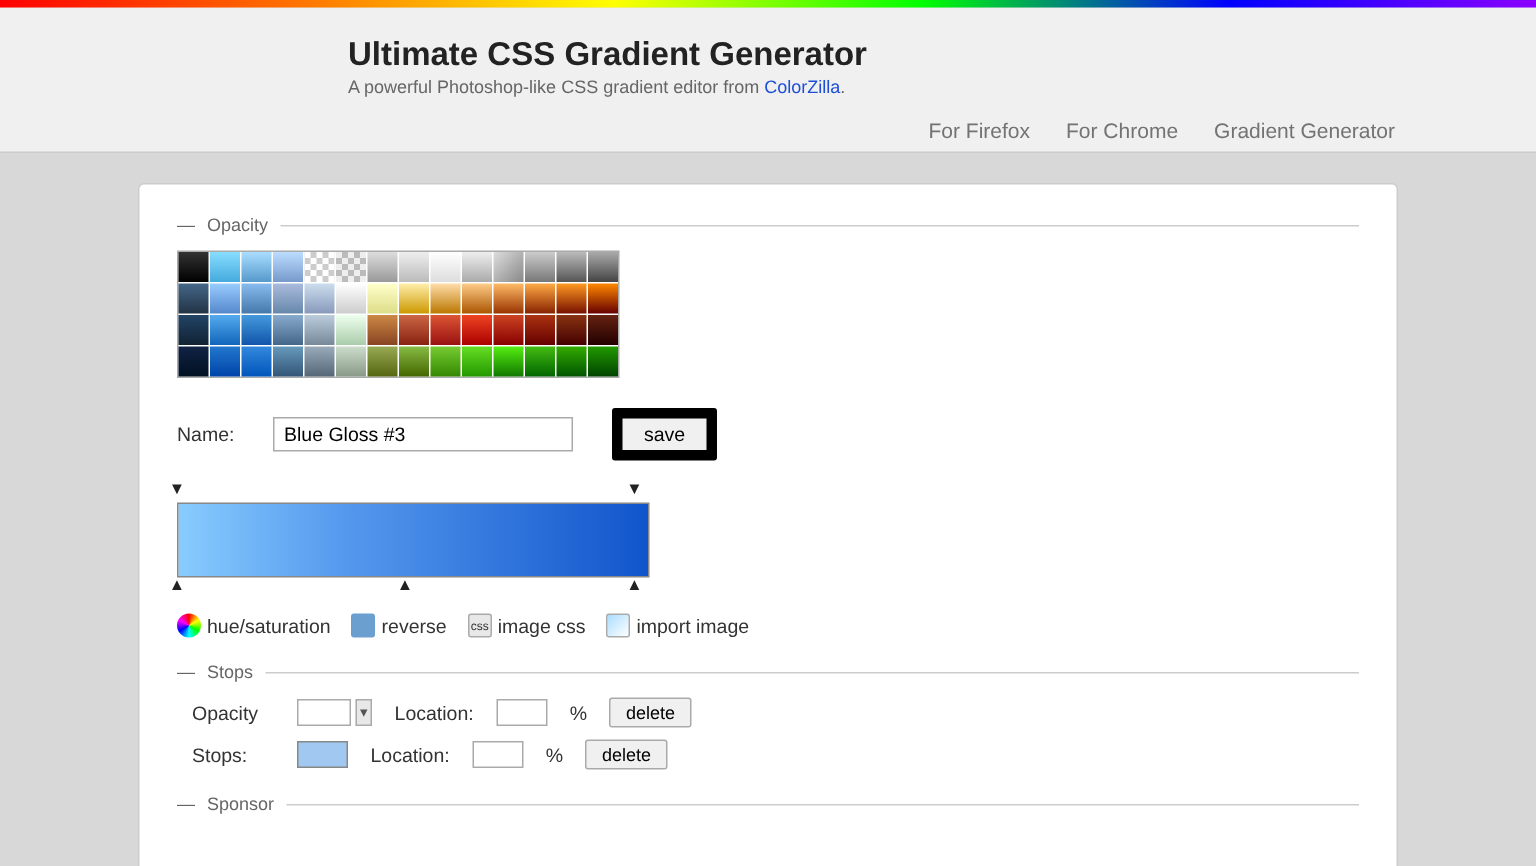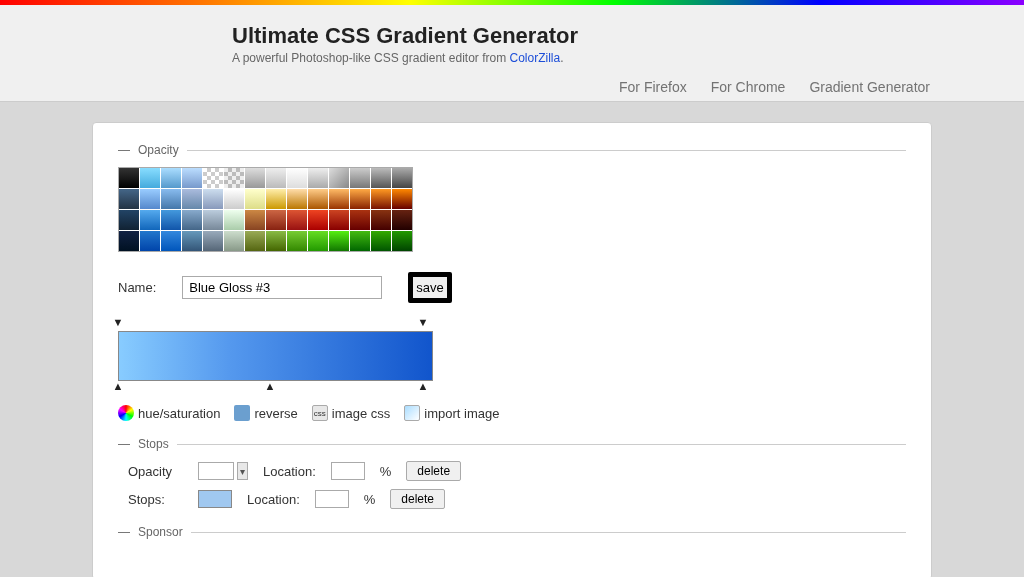--- a/index.html
+++ b/index.html
@@ -115,23 +115,23 @@
       font-size: 13px;
     }
     .name-input {
       border: 1px solid #aaa;
       padding: 3px 6px;
       font-size: 13px;
       width: 200px;
       outline: none;
     }
     .save-btn {
-      padding: 3px 3px;
-      font-size: 13px;
-      border: 5px solid #000000;
+      padding: 3px 14px;
+      font-size: 13px;
+      border: 7px solid #000000;
       background: #f0f0f0;
       cursor: pointer;
       border-radius: 2px;
     }
 
     
     .gradient-editor {
       position: relative;
       margin-bottom: 10px;
     }

